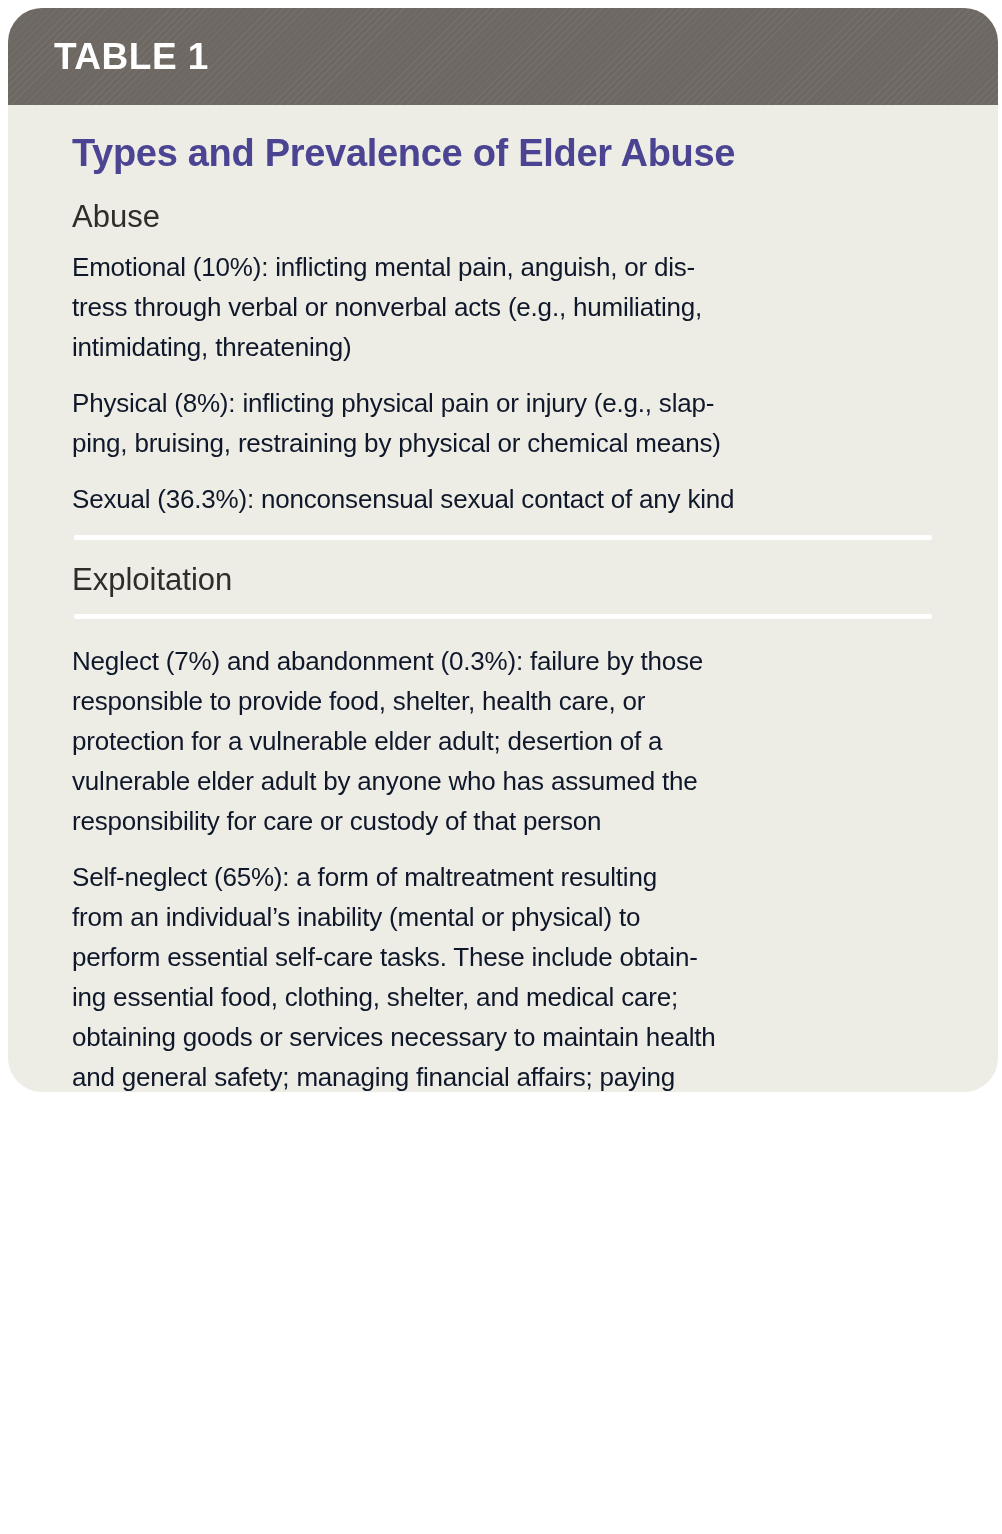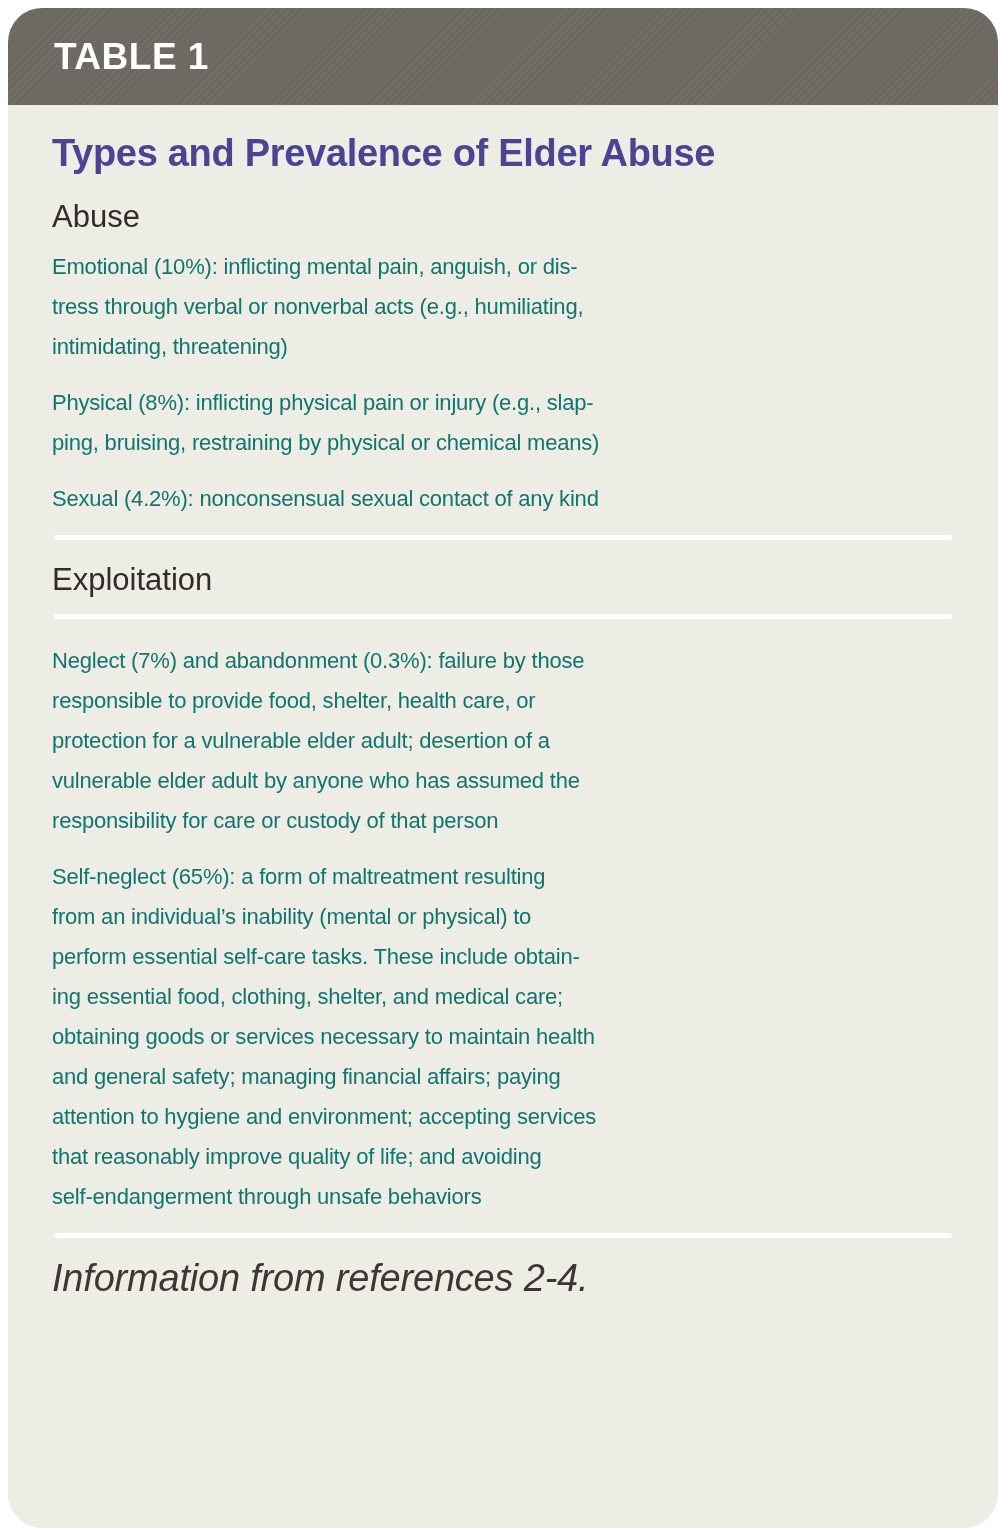--- a/index.html
+++ b/index.html
@@ -8,21 +8,21 @@
     background: #ffffff;
     width: 1002px;
     height: 1534px;
     font-family: "Liberation Sans", sans-serif;
   }
   .card {
     position: absolute;
     left: 8px;
     top: 8px;
     width: 990px;
-    height: 1520px;
+    height: 1084px;
     background: #edece5;
     border-radius: 34px;
     overflow: hidden;
     box-sizing: border-box;
   }
   .header-bar {
     height: 97px;
     background-color: #6e6863;
     background-image: repeating-linear-gradient(
       135deg,
@@ -36,40 +36,40 @@
     padding-left: 46px;
     box-sizing: border-box;
   }
   .table-tag {
     color: #ffffff;
     font-size: 37px;
     font-weight: bold;
     letter-spacing: 0.5px;
   }
   .content {
-    padding: 0 44px;
+    padding: 0 64px;
   }
   .table-title {
     color: #4a4492;
     font-size: 38px;
     line-height: 44px;
     font-weight: bold;
     letter-spacing: -0.3px;
     margin: 26px 0 24px 0;
   }
   .section-heading {
     color: #2f2c29;
     font-size: 31px;
     line-height: 36px;
     font-weight: normal;
     margin: 0 0 12px 0;
   }
   .def-paragraph {
-    color: #0f766e;
-    font-size: 22px;
+    color: #0f172a;
+    font-size: 26px;
     line-height: 40px;
     margin: 0 0 16px 0;
     white-space: pre-line;
     letter-spacing: -0.2px;
   }
   .divider {
     border: none;
     height: 5px;
     background: #ffffff;
     border-radius: 2px;
@@ -97,21 +97,21 @@
 
     <h1 class="table-title">Types and Prevalence of Elder Abuse</h1>
 
     <section>
       <h2 class="section-heading">Abuse</h2>
       <p class="def-paragraph">Emotional (10%): inflicting mental pain, anguish, or dis-
 tress through verbal or nonverbal acts (e.g., humiliating,
 intimidating, threatening)</p>
       <p class="def-paragraph">Physical (8%): inflicting physical pain or injury (e.g., slap-
 ping, bruising, restraining by physical or chemical means)</p>
-      <p class="def-paragraph">Sexual (4.2%): nonconsensual sexual contact of any kind</p>
+      <p class="def-paragraph">Sexual (36.3%): nonconsensual sexual contact of any kind</p>
     </section>
 
     <hr class="divider">
 
     <section>
       <h2 class="section-heading">Exploitation</h2>
     </section>
 
     <hr class="divider">
 

